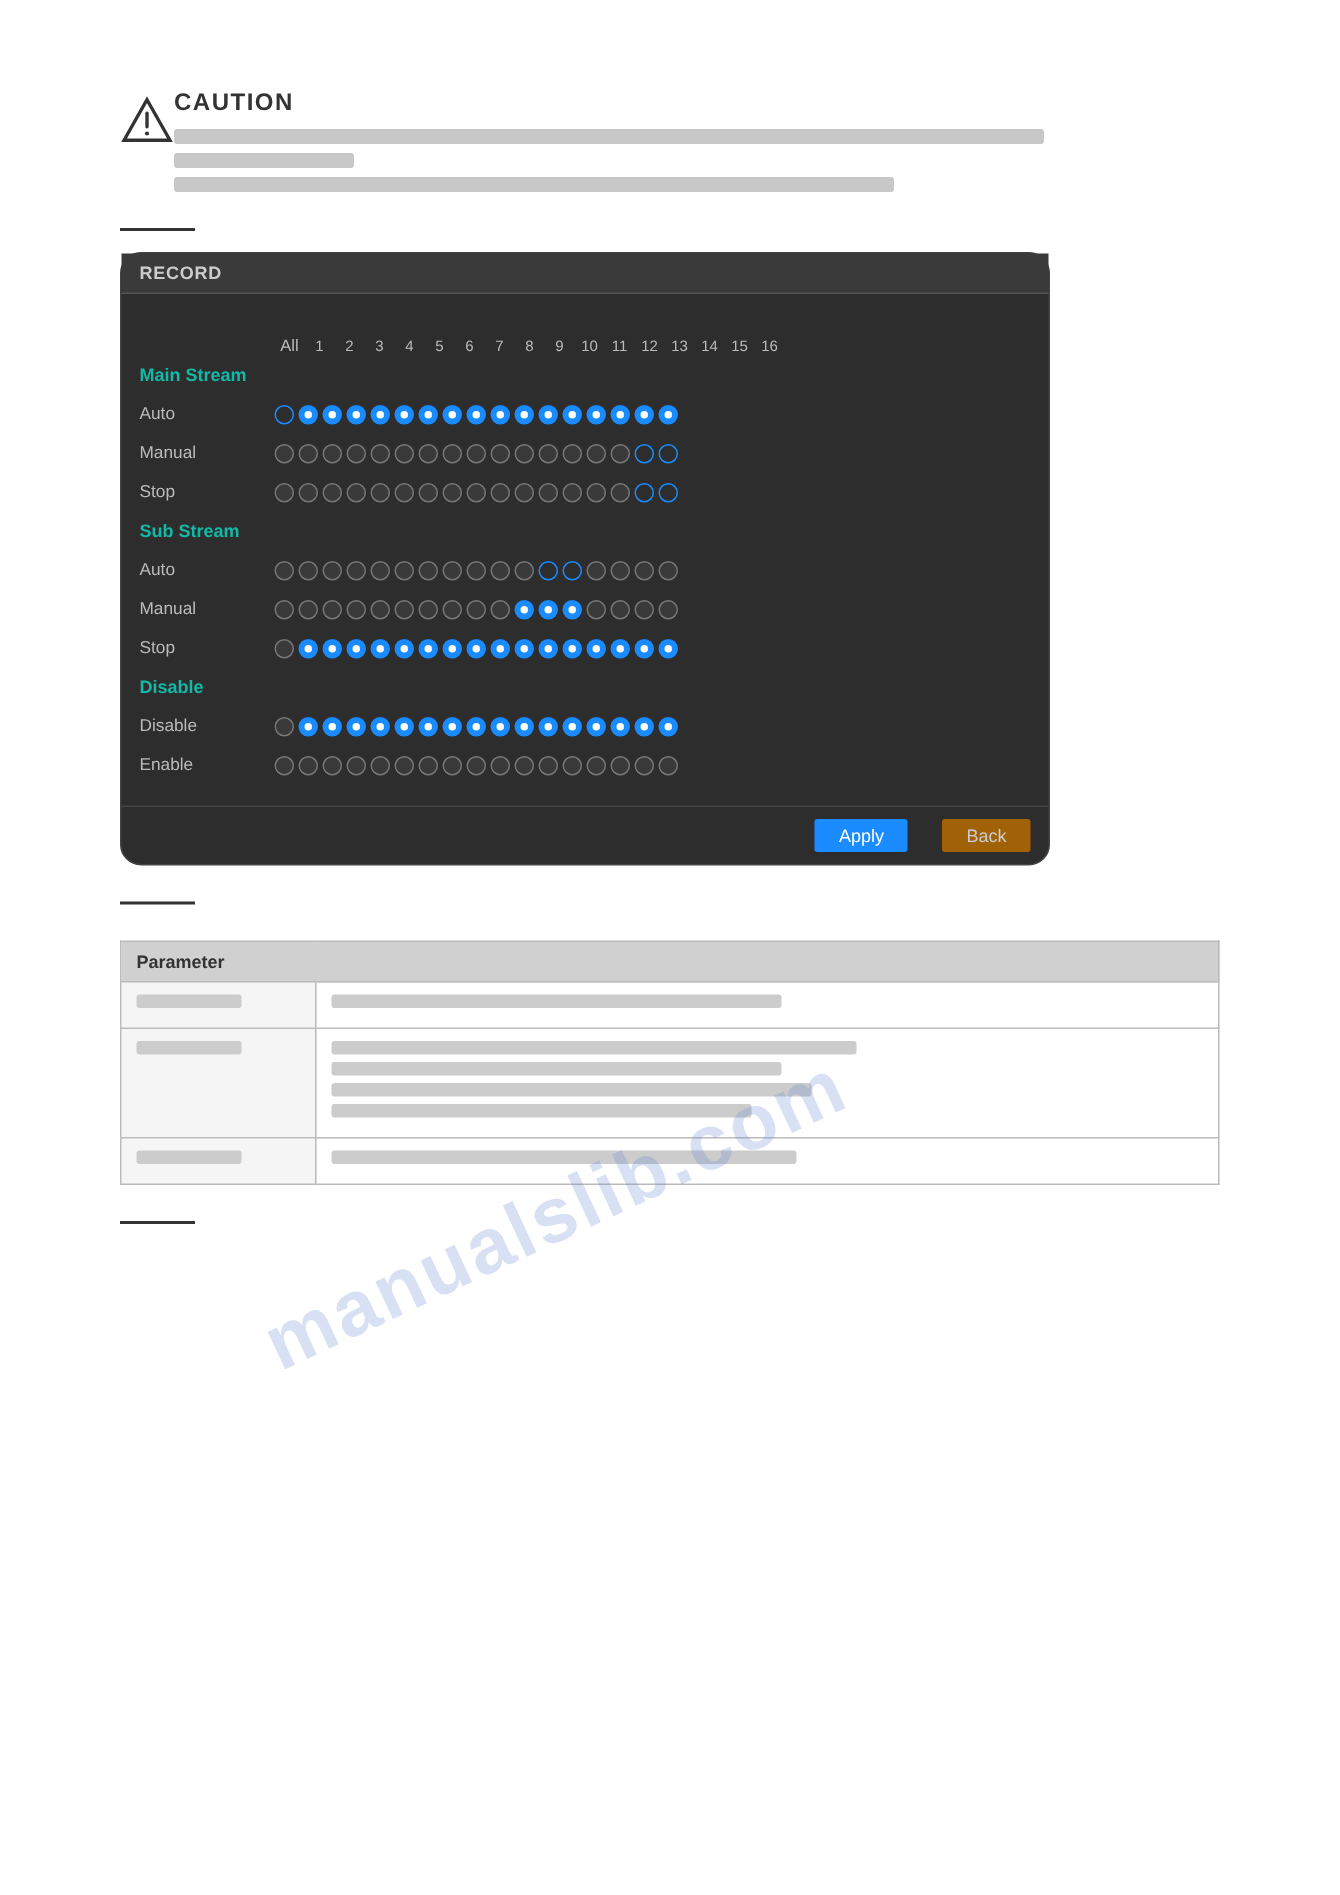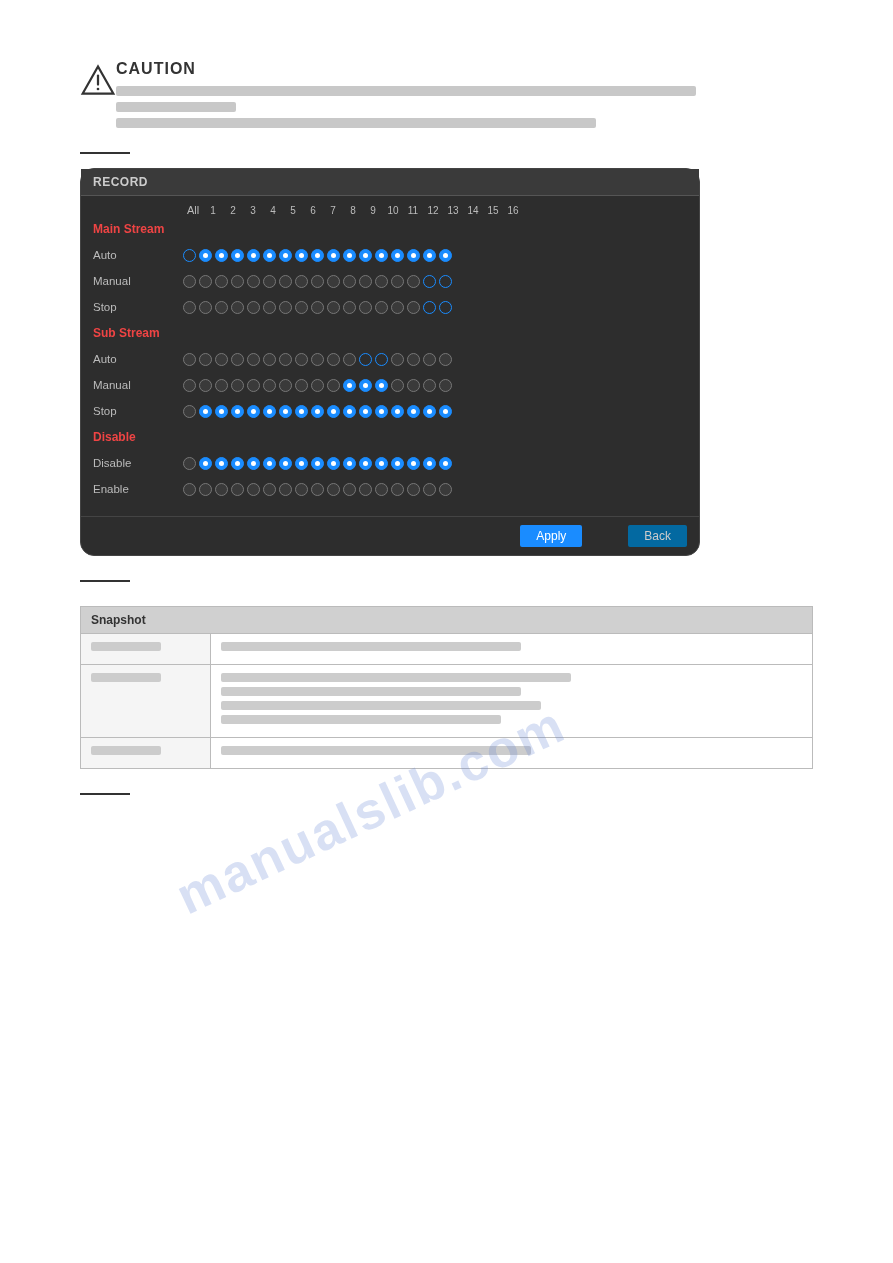--- a/index.html
+++ b/index.html
@@ -85,21 +85,21 @@
     }
 
     .row-label {
       width: 90px;
       color: #bbb;
       font-size: 11.5px;
       flex-shrink: 0;
     }
 
     .row-label.section-label {
-      color: #ef4444;
+      color: #14b8a6;
       font-weight: bold;
       font-size: 12px;
     }
 
     .radio-group {
       display: flex;
       align-items: center;
       gap: 3px;
     }
 
@@ -132,20 +132,21 @@
     .radio-btn.empty-blue {
       border-color: #1a8cff;
       background: transparent;
     }
 
     
     .channel-headers {
       display: flex;
       align-items: center;
       margin-bottom: 2px;
+      margin-top: 21px;
     }
     .ch-label-space { width: 90px; flex-shrink: 0; }
     .ch-all { width: 20px; color: #bbb; font-size: 11px; text-align: center; }
     .ch-num {
       width: 20px;
       color: #bbb;
       font-size: 10px;
       text-align: center;
     }
 
@@ -162,28 +163,27 @@
       background: #1a8cff;
       color: white;
       border: none;
       padding: 4px 16px;
       font-size: 12px;
       cursor: pointer;
       border-radius: 2px;
     }
 
     .btn-back {
-      background: #0369a1;
+      background: #a16207;
       color: #ccc;
       border: none;
       padding: 4px 16px;
       font-size: 12px;
       cursor: pointer;
       border-radius: 2px;
-      margin-left: 23px;
     }
 
     
     .table-section {
       margin-top: 24px;
     }
 
     .data-table {
       width: 100%;
       border-collapse: collapse;
@@ -493,21 +493,21 @@
       <button class="btn-back">Back</button>
     </div>
   </div>
 
   <div class="note-line"></div>
 
   <div class="table-section">
     <table class="data-table">
       <thead>
         <tr>
-          <th colspan="2" style="background:#d0d0d0;">Snapshot</th>
+          <th colspan="2" style="background:#d0d0d0;">Parameter</th>
         </tr>
       </thead>
       <tbody>
         <tr>
           <td class="col-label">
             <div class="text-line" style="width:70px;"></div>
           </td>
           <td>
             <div class="text-line" style="width:300px;"></div>
           </td>

